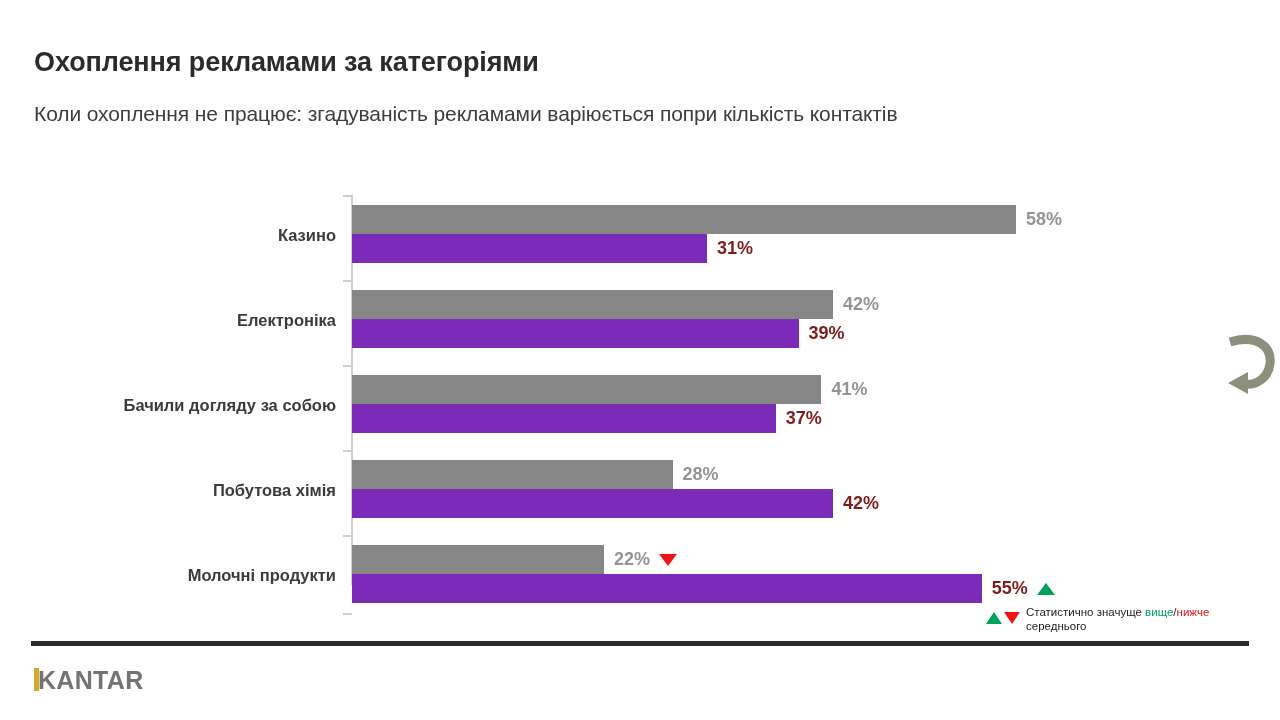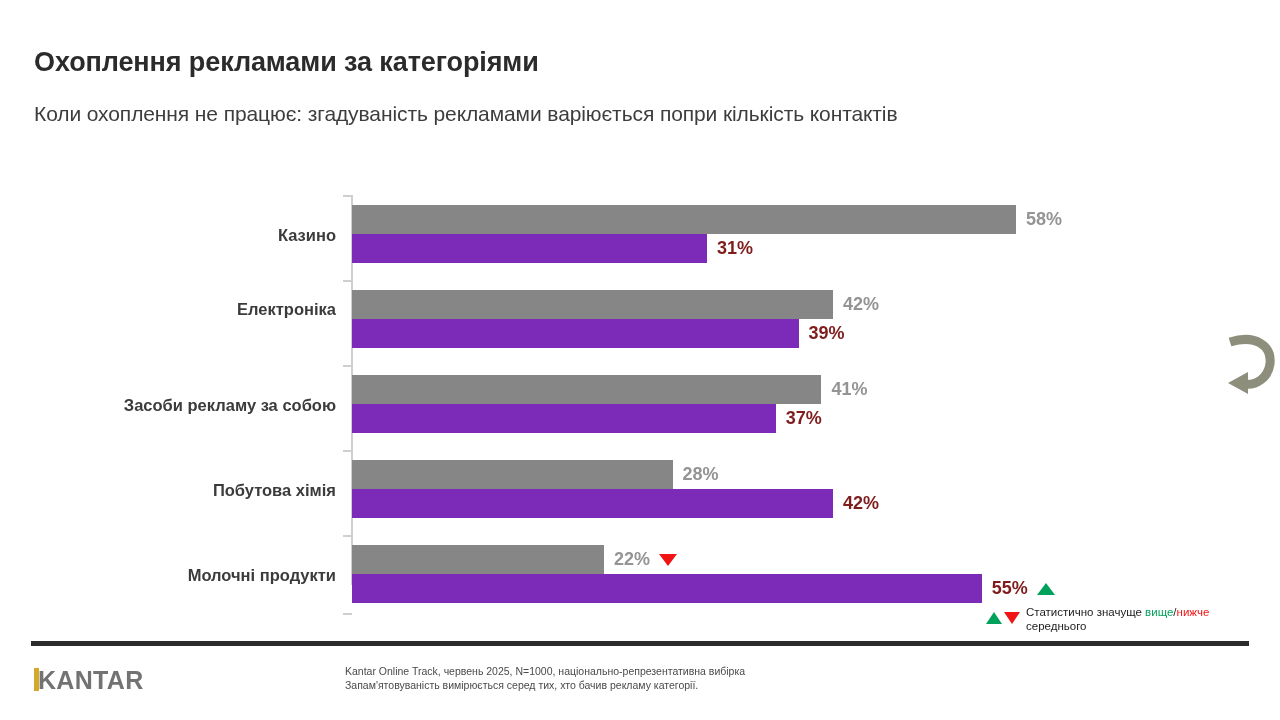--- a/index.html
+++ b/index.html
@@ -142,32 +142,32 @@
           <div class="bar grey" style="top: 0px; width: 664.1px;"></div>
           <div class="val grey" style="top: 0px; left: 1026.1px;">
             <span>58%</span>
           </div>
           <div class="bar purple" style="top: 29px; width: 354.95px;"></div>
           <div class="val purple" style="top: 29px; left: 716.95px;">
             <span>31%</span>
           </div>
         </div>
         <div class="group" style="top: 100px;">
-          <div class="cat-label" style="top: 10px; margin-left: 36px;">Електроніка</div>
+          <div class="cat-label" style="top: 21px; margin-left: 36px;">Електроніка</div>
           <div class="bar grey" style="top: 0px; width: 480.9px;"></div>
           <div class="val grey" style="top: 0px; left: 842.9px;">
             <span>42%</span>
           </div>
           <div class="bar purple" style="top: 29px; width: 446.55px;"></div>
           <div class="val purple" style="top: 29px; left: 808.55px;">
             <span>39%</span>
           </div>
         </div>
         <div class="group" style="top: 185px;">
-          <div class="cat-label" style="top: 21px;">Засоби рекламу за собою</div>
+          <div class="cat-label" style="top: 21px;">Бачили догляду за собою</div>
           <div class="bar grey" style="top: 0px; width: 469.45px;"></div>
           <div class="val grey" style="top: 0px; left: 831.45px;">
             <span>41%</span>
           </div>
           <div class="bar purple" style="top: 29px; width: 423.65px;"></div>
           <div class="val purple" style="top: 29px; left: 785.65px;">
             <span>37%</span>
           </div>
         </div>
         <div class="group" style="top: 270px;">
@@ -211,18 +211,14 @@
     <div id="signote-text"><span>Статистично значуще </span><span class="up">вище</span><span>/</span><span class="down">нижче</span><br><span>середнього</span></div>
   </div>
 
   <div id="rule"></div>
 
   <div id="logo">
     <span id="logo-bar"></span>
     <span id="logo-text">KANTAR</span>
   </div>
 
-  <div id="source">
-    <div>Kantar Online Track, червень 2025, N=1000, національно-репрезентативна вибірка</div>
-    <div>Запам'ятовуваність вимірюється серед тих, хто бачив рекламу категорії.</div>
-  </div>
 
 </div>
 
 </body></html>

